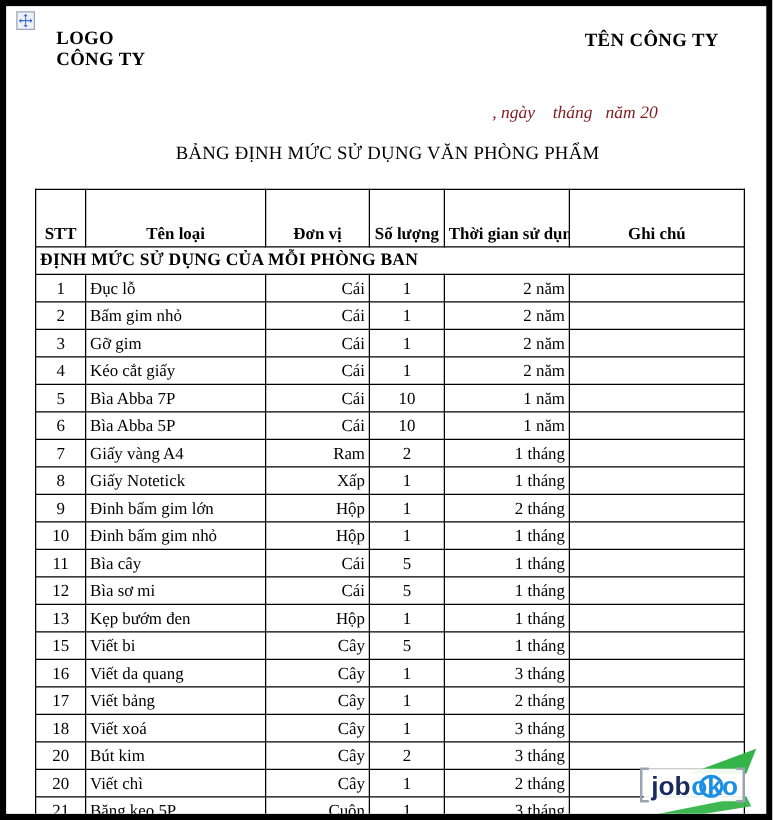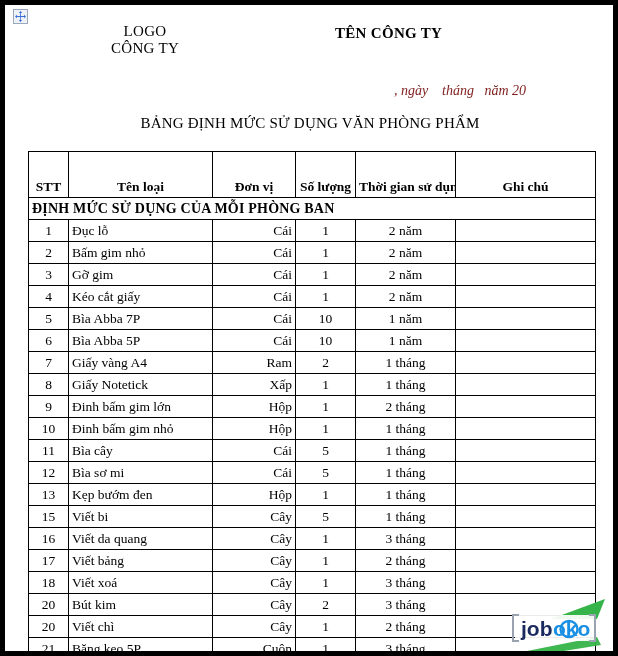--- a/index.html
+++ b/index.html
@@ -53,33 +53,33 @@
     left: 0;
     top: 0;
     width: 608px;
     height: 140px;
   }
   .logo-company {
     position: absolute;
     left: 40px;
     top: 18px;
     width: 200px;
-    text-align: center;
-    font-weight: normal;
+    text-align: left;
+    font-weight: bold;
     font-size: 15px;
     line-height: 17px;
     letter-spacing: 0.3px;
     color: #000;
   }
   .company-name {
     position: absolute;
     left: 330px;
     top: 20px;
     width: 240px;
-    text-align: left;
+    text-align: right;
     font-weight: bold;
     font-size: 15px;
     letter-spacing: 0.3px;
     color: #000;
   }
   .date-line {
     position: absolute;
     left: 320px;
     top: 78px;
     width: 270px;
@@ -137,21 +137,21 @@
   th.c-name  { width: 144px; }
   th.c-unit  { width: 83px; }
   th.c-qty   { width: 60px; }
   th.c-dur   { width: 100px; }
   th.c-note  { width: 140px; }
 
   td.stt  { text-align: center; }
   td.name { text-align: left; padding-left: 5px; }
   td.unit { text-align: right; }
   td.qty  { text-align: center; }
-  td.dur  { text-align: center; padding-left: 12px; margin-left: 29px; }
+  td.dur  { text-align: right; padding-left: 12px; margin-left: 29px; }
   td.note { text-align: left; }
 
   tr.banner td {
     text-align: left;
     font-weight: bold;
     font-size: 14px;
     letter-spacing: 0.2px;
     height: 22px;
   }
 

